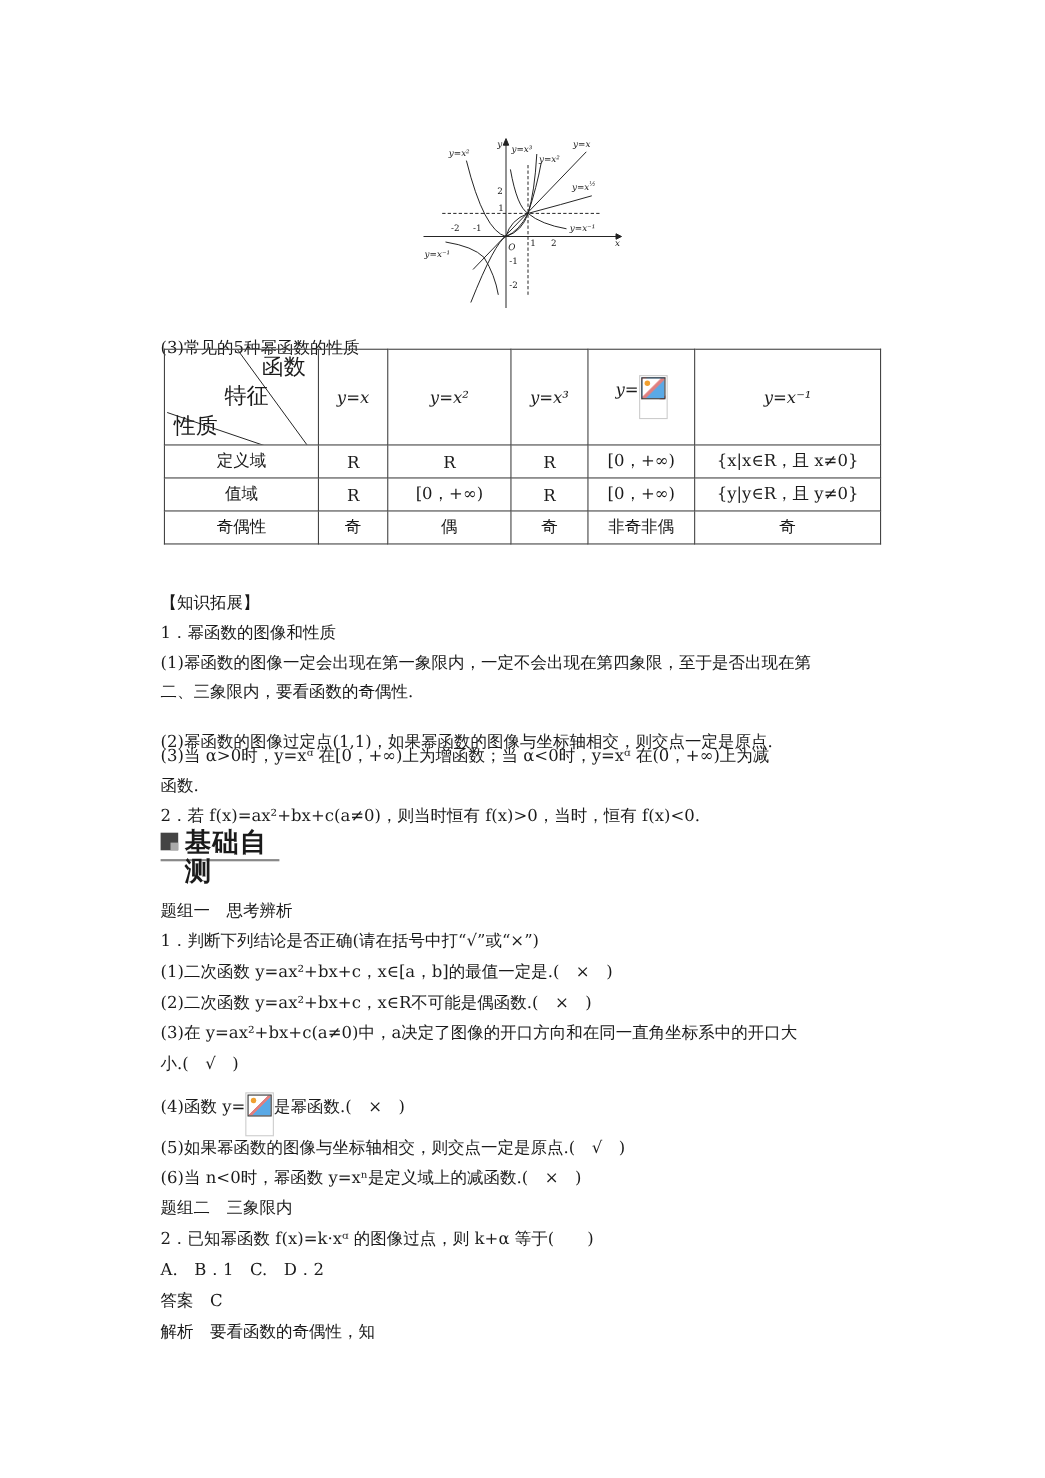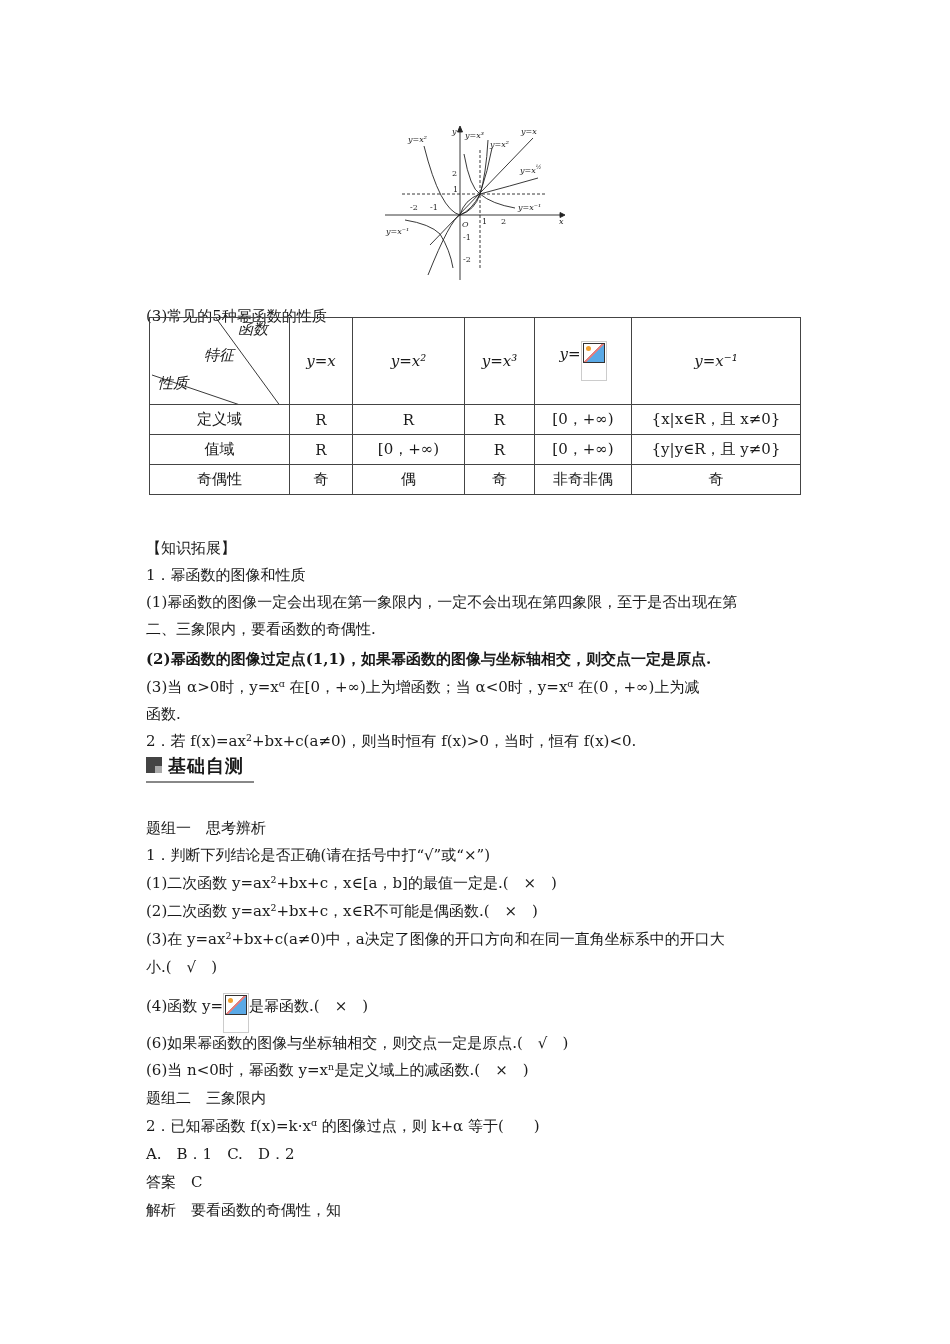--- a/index.html
+++ b/index.html
@@ -10,33 +10,33 @@
 
   
   #graph { position:absolute; left:380px; top:120px; width:190px; height:165px; }
 
   
   #props-table { position:absolute; left:149px; top:317px; width:652px; border-collapse:collapse;
                  font-size:15px; }
   #props-table td { border:1px solid #444; text-align:center; padding:0; height:29px; }
   #props-table tr.head td { height:86px; }
   .diag-cell { position:relative; width:139px; }
-  .diag-cell span { position:absolute; font-size:15px;font-style:italic; }
+  .diag-cell span { position:absolute; font-size:20px; }
   .img-ph { display:inline-block; width:24px; height:38px; border:1px solid #ccc; vertical-align:-22px;
             position:relative; background:#fff; }
   .img-ph .pic { position:absolute; left:1px; top:1px; width:20px; height:18px; border:1px solid #333;
                  background:linear-gradient(135deg,#fff 0 45%,#e08080 45% 55%, #5aa9e6 55%); }
   .img-ph .sun { position:absolute; left:4px; top:4px; width:5px; height:5px; border-radius:50%; background:#f0a030; }
 
   .section-head { position:absolute; left:146px; top:753px; width:108px; height:28px;
                   border-bottom:2px solid #888; }
   .section-head .sq { position:absolute; left:0; top:4px; width:16px; height:16px; background:#444; }
   .section-head .sq2 { position:absolute; left:9px; top:13px; width:7px; height:7px; background:#aaa; }
   .section-head .title { position:absolute; left:22px; top:0; font-family:"DejaVu Sans","Liberation Sans",sans-serif;
-                         font-weight:bold; font-size:18px; line-height:26px; letter-spacing:1px; }
+                         font-weight:bold; font-size:24px; line-height:26px; letter-spacing:1px; }
 </style>
 </head>
 <body>
 
 <svg id="graph" viewBox="0 0 190 165" xmlns="http://www.w3.org/2000/svg">
   <g stroke="#222" fill="none" stroke-width="0.9">
 
     <line x1="5" y1="95" x2="180" y2="95"></line>
     <polygon points="180,92.5 185,95 180,97.5" fill="#222"></polygon>
     <line x1="80" y1="160" x2="80" y2="8"></line>
@@ -127,40 +127,40 @@
     <td>非奇非偶</td>
     <td>奇</td>
   </tr>
 </tbody>
   </table>
 
 <div class="line" style="top:520px;">【知识拓展】</div>
 <div class="line" style="top:547px;">1．幂函数的图像和性质</div>
 <div class="line" style="top:574px;">(1)幂函数的图像一定会出现在第一象限内，一定不会出现在第四象限，至于是否出现在第</div>
 <div class="line" style="top:601px;">二、三象限内，要看函数的奇偶性.</div>
-<div class="line" style="top:631px;font-weight:bold;">(2)幂函数的图像过定点(1,1)，如果幂函数的图像与坐标轴相交，则交点一定是原点.</div>
+<div class="line" style="top:646px;">(2)幂函数的图像过定点(1,1)，如果幂函数的图像与坐标轴相交，则交点一定是原点.</div>
 <div class="line" style="top:659px;">(3)当 α&gt;0时，y=xᵅ 在[0，+∞)上为增函数；当 α&lt;0时，y=xᵅ 在(0，+∞)上为减</div>
 <div class="line" style="top:686px;">函数.</div>
 <div class="line" style="top:713px;">2．若 f(x)=ax²+bx+c(a≠0)，则当时恒有 f(x)&gt;0，当时，恒有 f(x)&lt;0.</div>
 
 <div class="section-head">
   <span class="sq"></span>
   <span class="sq2"></span>
   <span class="title">基础自测</span>
 </div>
 
 <div class="line" style="top:800px;">题组一　思考辨析</div>
 <div class="line" style="top:827px;">1．判断下列结论是否正确(请在括号中打“√”或“×”)</div>
 <div class="line" style="top:855px;">(1)二次函数 y=ax²+bx+c，x∈[a，b]的最值一定是.(　×　)</div>
 <div class="line" style="top:883px;">(2)二次函数 y=ax²+bx+c，x∈R不可能是偶函数.(　×　)</div>
 <div class="line" style="top:911px;">(3)在 y=ax²+bx+c(a≠0)中，a决定了图像的开口方向和在同一直角坐标系中的开口大</div>
 <div class="line" style="top:939px;">小.(　√　)</div>
 <div class="line" style="top:975px;">
   <span>(4)函数 y=</span><span class="img-ph"><span class="pic"></span><span class="sun"></span></span><span>是幂函数.(　×　)</span>
 </div>
-<div class="line" style="top:1015px;">(6)如果幂函数的图像与坐标轴相交，则交点一定是原点.(　√　)</div>
+<div class="line" style="top:1015px;">(5)如果幂函数的图像与坐标轴相交，则交点一定是原点.(　√　)</div>
 <div class="line" style="top:1042px;">(6)当 n&lt;0时，幂函数 y=xⁿ是定义域上的减函数.(　×　)</div>
 
 <div class="line" style="top:1070px;">题组二　三象限内</div>
 <div class="line" style="top:1098px;">2．已知幂函数 f(x)=k·xᵅ 的图像过点，则 k+α 等于(　　)</div>
 <div class="line" style="top:1126px;">A.　B．1　C.　D．2</div>
 <div class="line" style="top:1154px;">答案　C</div>
 <div class="line" style="top:1182px;">解析　要看函数的奇偶性，知</div>
 
 </body></html>

